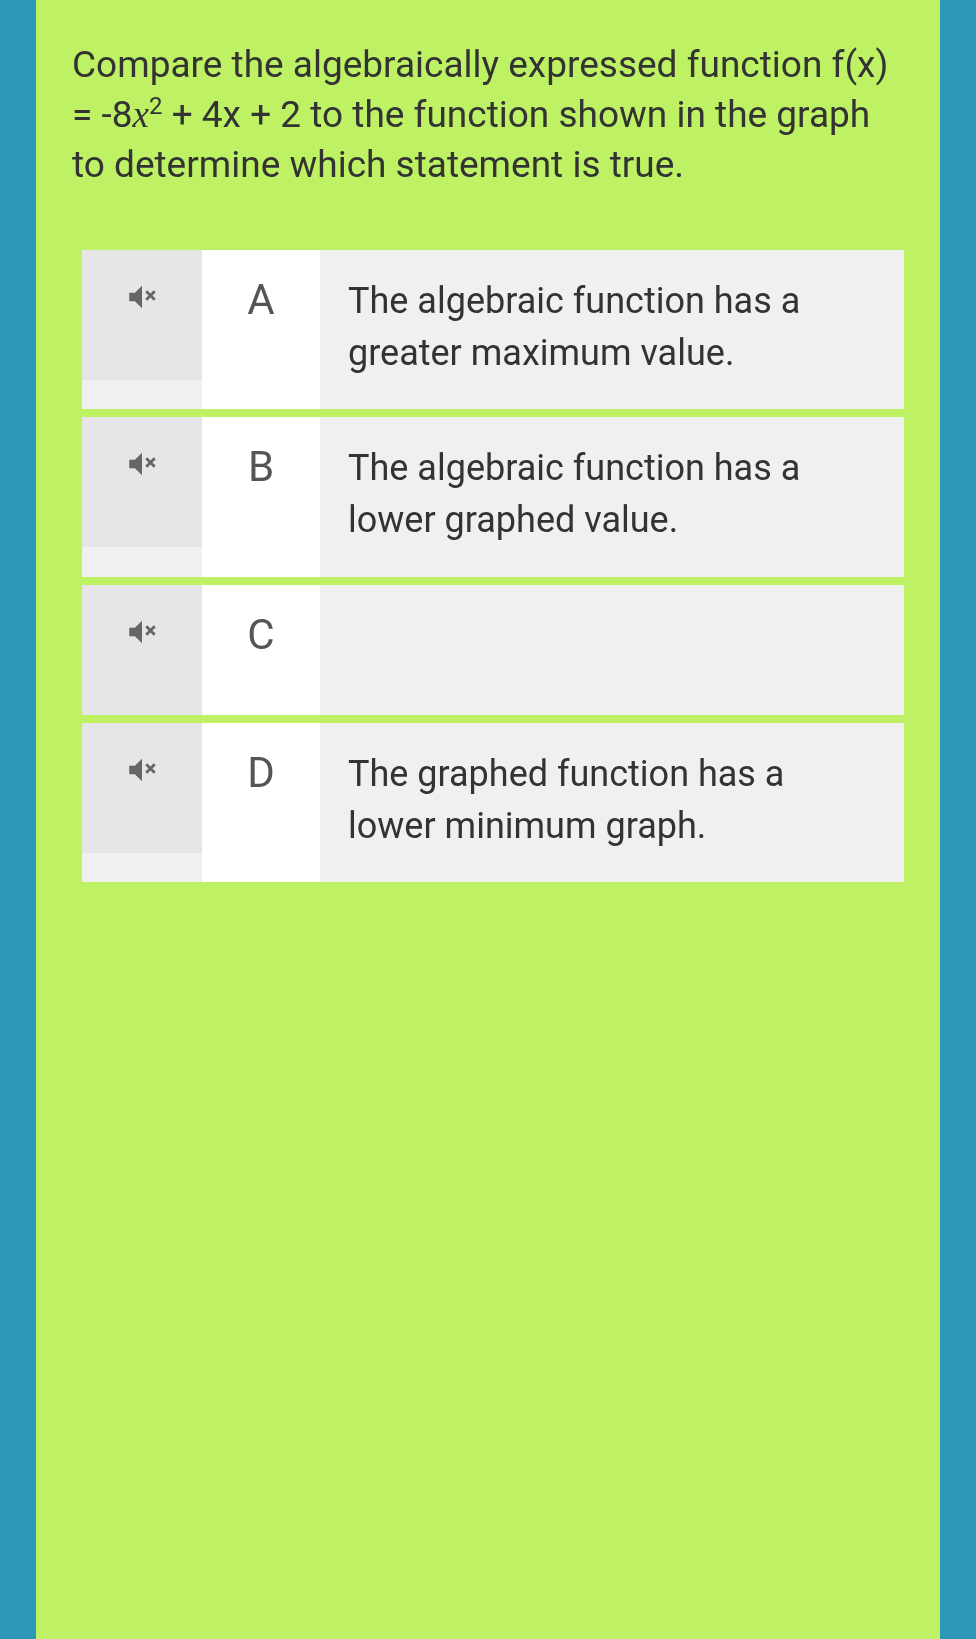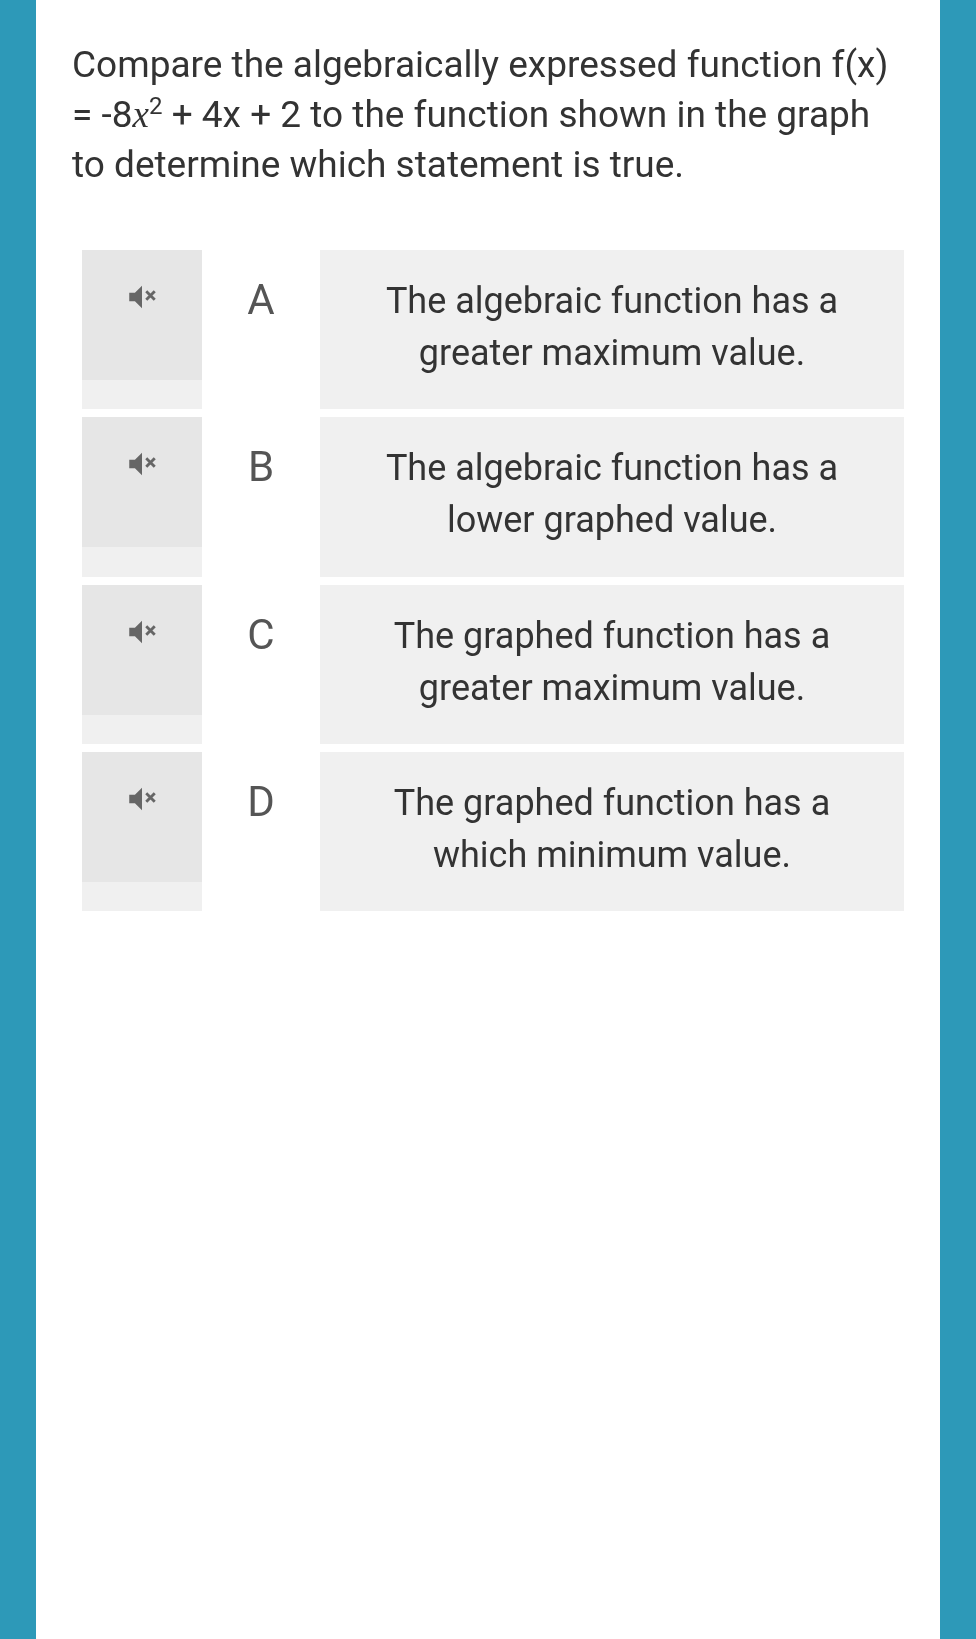--- a/index.html
+++ b/index.html
@@ -13,21 +13,21 @@
       width: 976px;
       height: 1639px;
       overflow: hidden;
     }
     .outer-frame {
       background: #2d99b8;
       padding: 0 36px;
       height: 100%;
     }
     .inner-frame {
-      background: #ffffff;
+      background: #bef264;
       height: 100%;
       padding: 40px 36px 0 36px;
     }
     .question-text {
       font-size: 37px;
       line-height: 1.35;
       color: #333333;
       margin-bottom: 60px;
       font-weight: 400;
     }
@@ -81,21 +81,20 @@
       color: #555555;
       font-weight: 400;
     }
     .text-cell {
       flex: 1;
       background: #f0f0f0;
       padding: 25px 28px 30px 28px;
       font-size: 36px;
       line-height: 1.45;
       color: #333333;
-      text-align: center;
     }
     .option-row:nth-child(1) .mute-cell,
     .option-row:nth-child(2) .mute-cell,
     .option-row:nth-child(3) .mute-cell,
     .option-row:nth-child(4) .mute-cell {
       align-self: flex-start;
       height: 130px;
     }
   </style>
 </head>
@@ -145,34 +144,33 @@
           <span class="mute-icon">
             <svg viewBox="0 0 24 24" fill="#666666">
               <path d="M3 9v6h4l5 5V4L7 9H3z"></path>
               <path d="M15 8l6 6M21 8l-6 6" stroke="#666666" stroke-width="2" fill="none"></path>
             </svg>
           </span>
         </div>
         <div class="letter-cell">
           <span class="letter">C</span>
         </div>
-        <div class="text-cell">The graphed function has a greater maximum value.</div>
       </div>
 
       <div class="option-row">
         <div class="mute-cell">
           <span class="mute-icon">
             <svg viewBox="0 0 24 24" fill="#666666">
               <path d="M3 9v6h4l5 5V4L7 9H3z"></path>
               <path d="M15 8l6 6M21 8l-6 6" stroke="#666666" stroke-width="2" fill="none"></path>
             </svg>
           </span>
         </div>
         <div class="letter-cell">
           <span class="letter">D</span>
         </div>
-        <div class="text-cell">The graphed function has a which minimum value.</div>
+        <div class="text-cell">The graphed function has a lower minimum graph.</div>
       </div>
 
     </div>
 
   </div>
 </div>
 
 </body></html>

